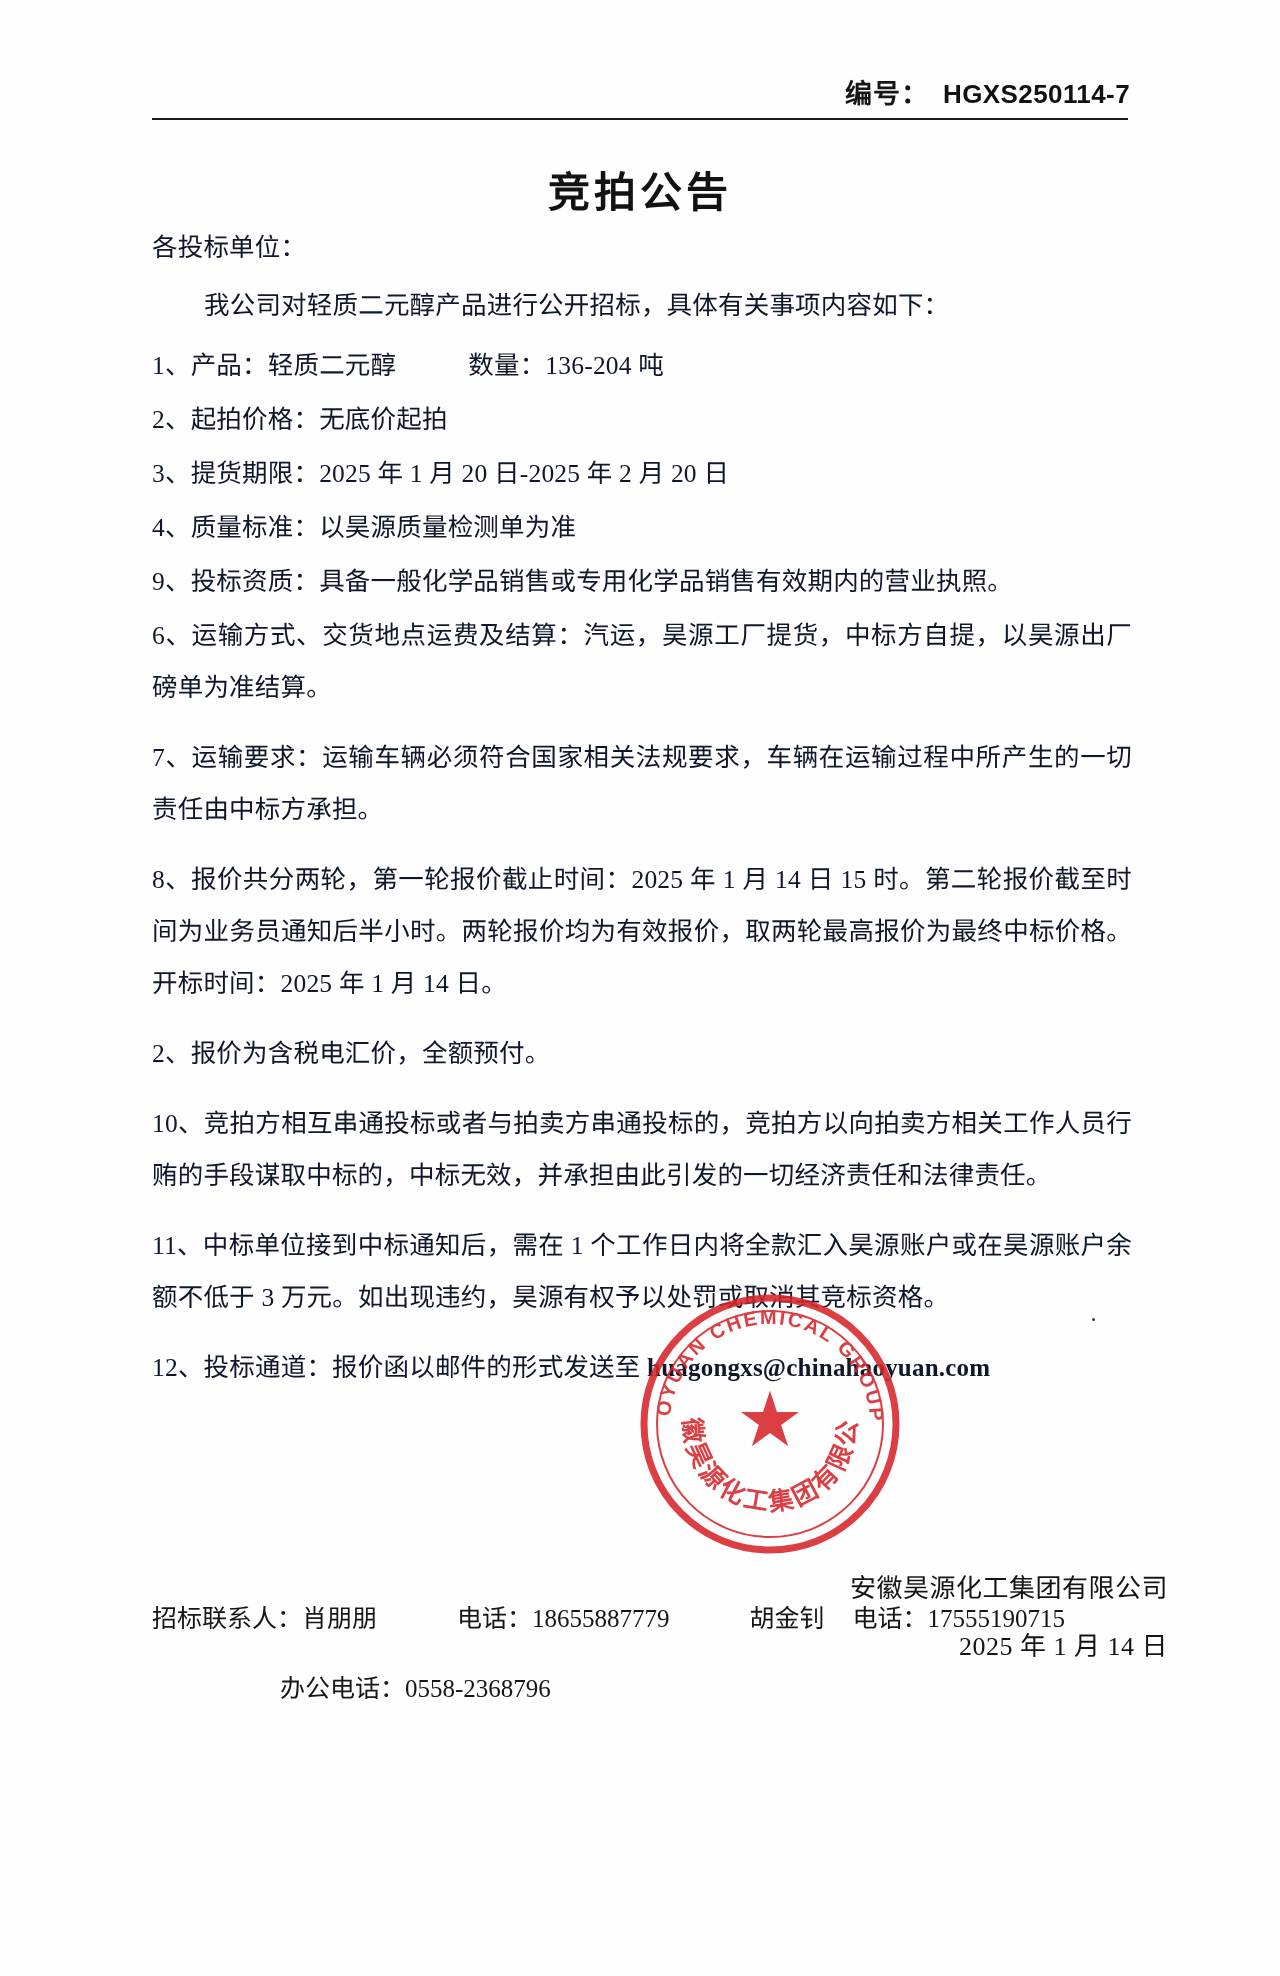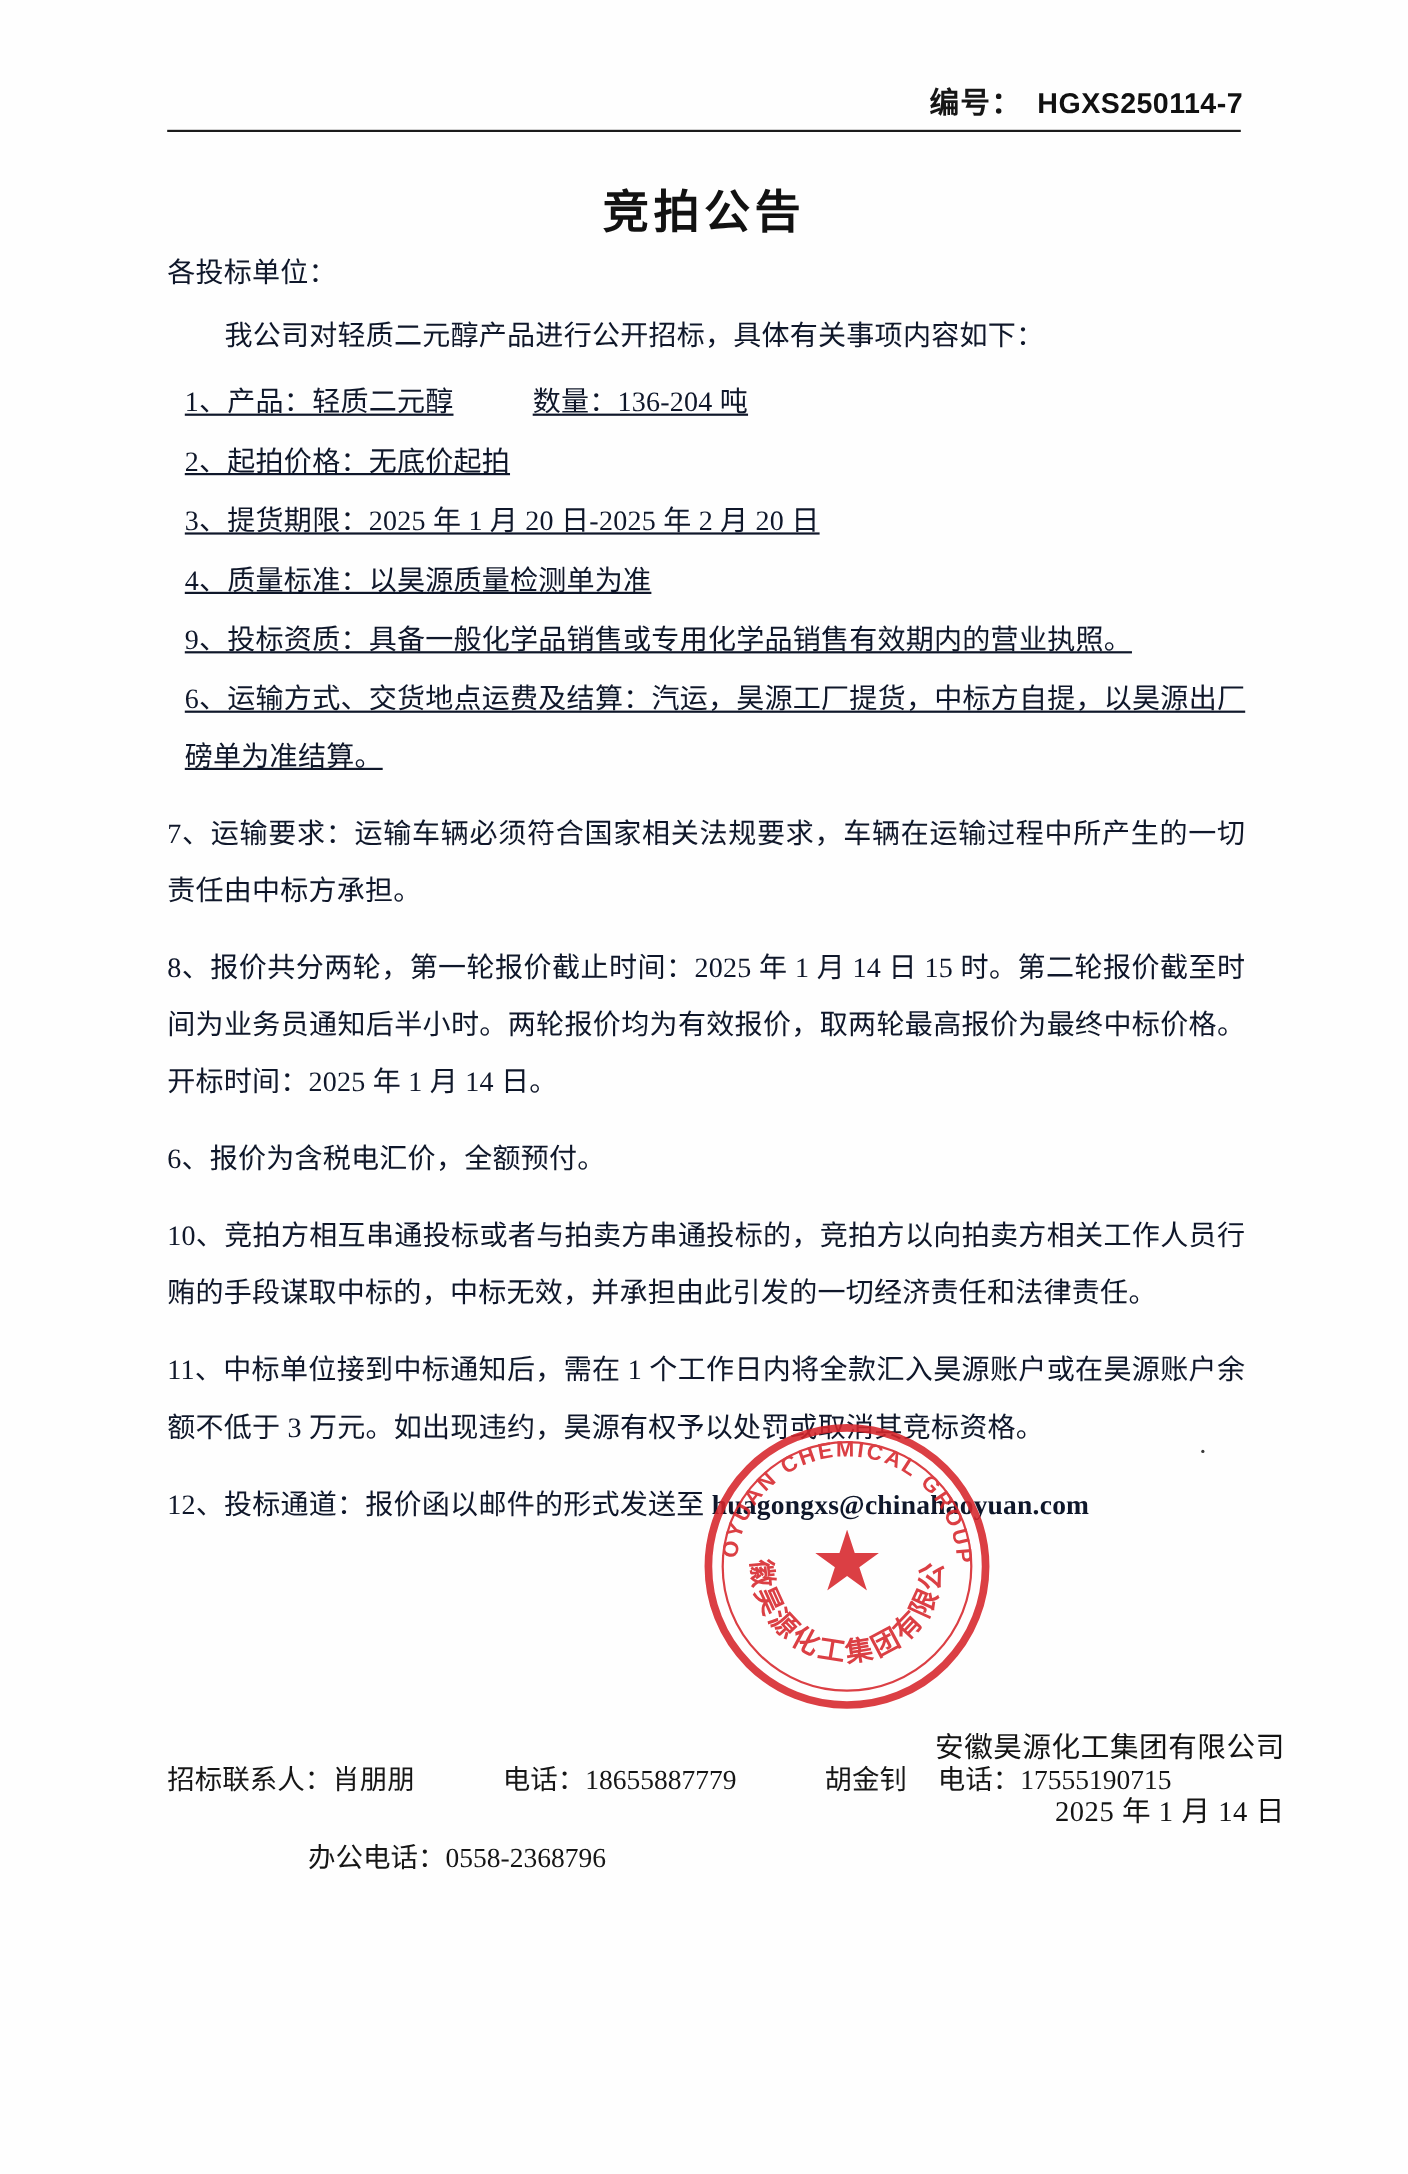--- a/index.html
+++ b/index.html
@@ -79,21 +79,21 @@
   }
   .para {
     font-size: 25.5px;
     line-height: 52px;
     color: #0f172a;
     text-align: justify;
     letter-spacing: 0.2px;
   }
   .para.salutation { margin: 0 0 6px 0; }
   .para.indent { text-indent: 52px; margin: 0 0 8px 0; }
-  .para.item { margin: 0 0 2px 16px; text-decoration: underline; }
+  .para.item { margin: 0 0 2px 0; }
   .para.block { margin: 18px 0 0 0; }
 
   .kv-row {
     display: flex;
     align-items: baseline;
   }
   .kv-gap { display: inline-block; width: 72px; }
 
   .email {
     font-family: "Liberation Serif", "DejaVu Serif", serif;
@@ -193,21 +193,21 @@
       <span>数量：136-204 吨</span>
     </div>
 
     <p class="para item">2、起拍价格：无底价起拍</p>
     <p class="para item">3、提货期限：2025 年 1 月 20 日-2025 年 2 月 20 日</p>
     <p class="para item">4、质量标准：以昊源质量检测单为准</p>
     <p class="para item">9、投标资质：具备一般化学品销售或专用化学品销售有效期内的营业执照。</p>
     <p class="para item">6、运输方式、交货地点运费及结算：汽运，昊源工厂提货，中标方自提，以昊源出厂磅单为准结算。</p>
     <p class="para block">7、运输要求：运输车辆必须符合国家相关法规要求，车辆在运输过程中所产生的一切责任由中标方承担。</p>
     <p class="para block">8、报价共分两轮，第一轮报价截止时间：2025 年 1 月 14 日 15 时。第二轮报价截至时间为业务员通知后半小时。两轮报价均为有效报价，取两轮最高报价为最终中标价格。开标时间：2025 年 1 月 14 日。</p>
-    <p class="para block">6、报价为含税电汇价，全额预付。</p>
+    <p class="para block">2、报价为含税电汇价，全额预付。</p>
     <p class="para block">10、竞拍方相互串通投标或者与拍卖方串通投标的，竞拍方以向拍卖方相关工作人员行贿的手段谋取中标的，中标无效，并承担由此引发的一切经济责任和法律责任。</p>
     <p class="para block">11、中标单位接到中标通知后，需在 1 个工作日内将全款汇入昊源账户或在昊源账户余额不低于 3 万元。如出现违约，昊源有权予以处罚或取消其竞标资格。</p>
 
     <p class="para block"><span>12、投标通道：报价函以邮件的形式发送至 </span><span class="email">huagongxs@chinahaoyuan.com</span></p>
   </div>
 
   <div class="contacts">
     <div class="contact-line">
       <span class="contact-left">招标联系人：</span>
       <span class="contact-left">肖朋朋</span>

